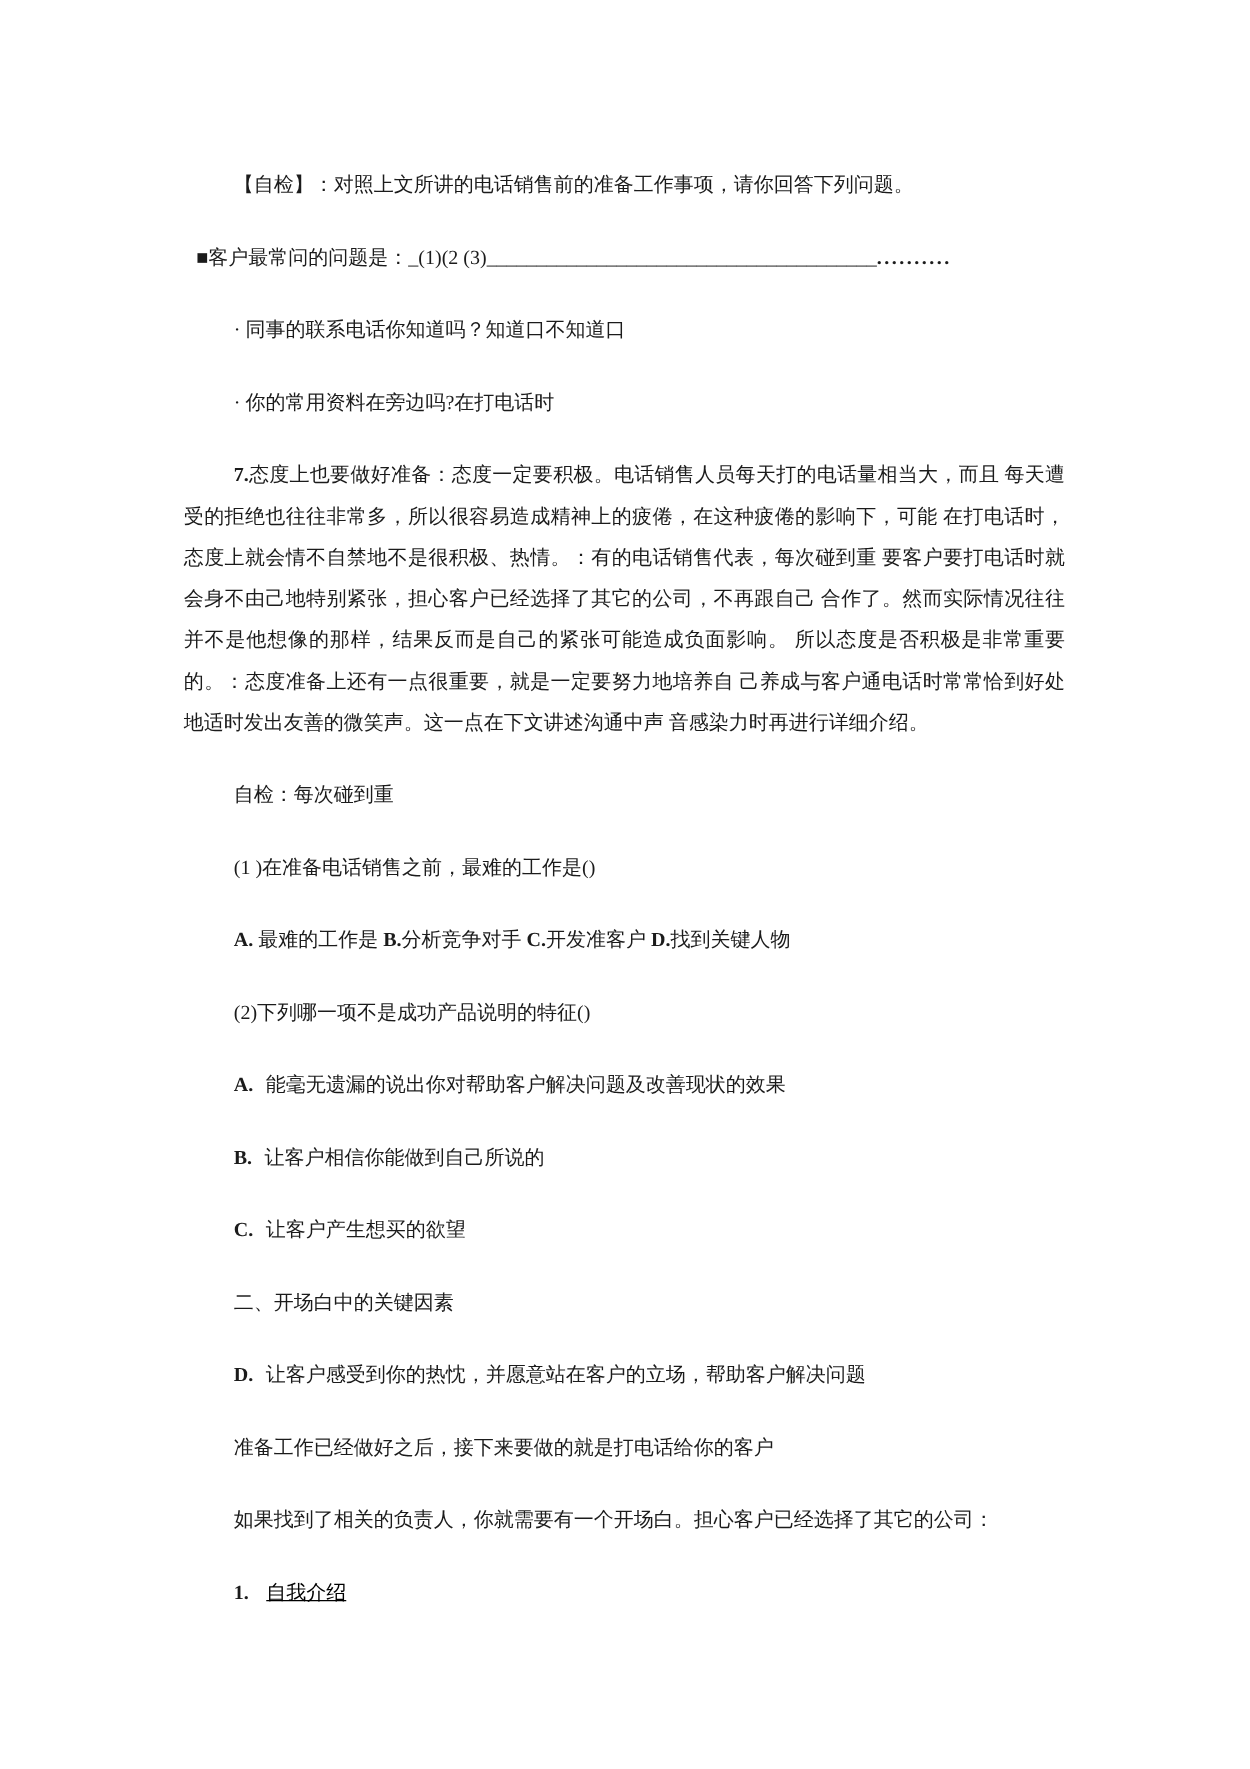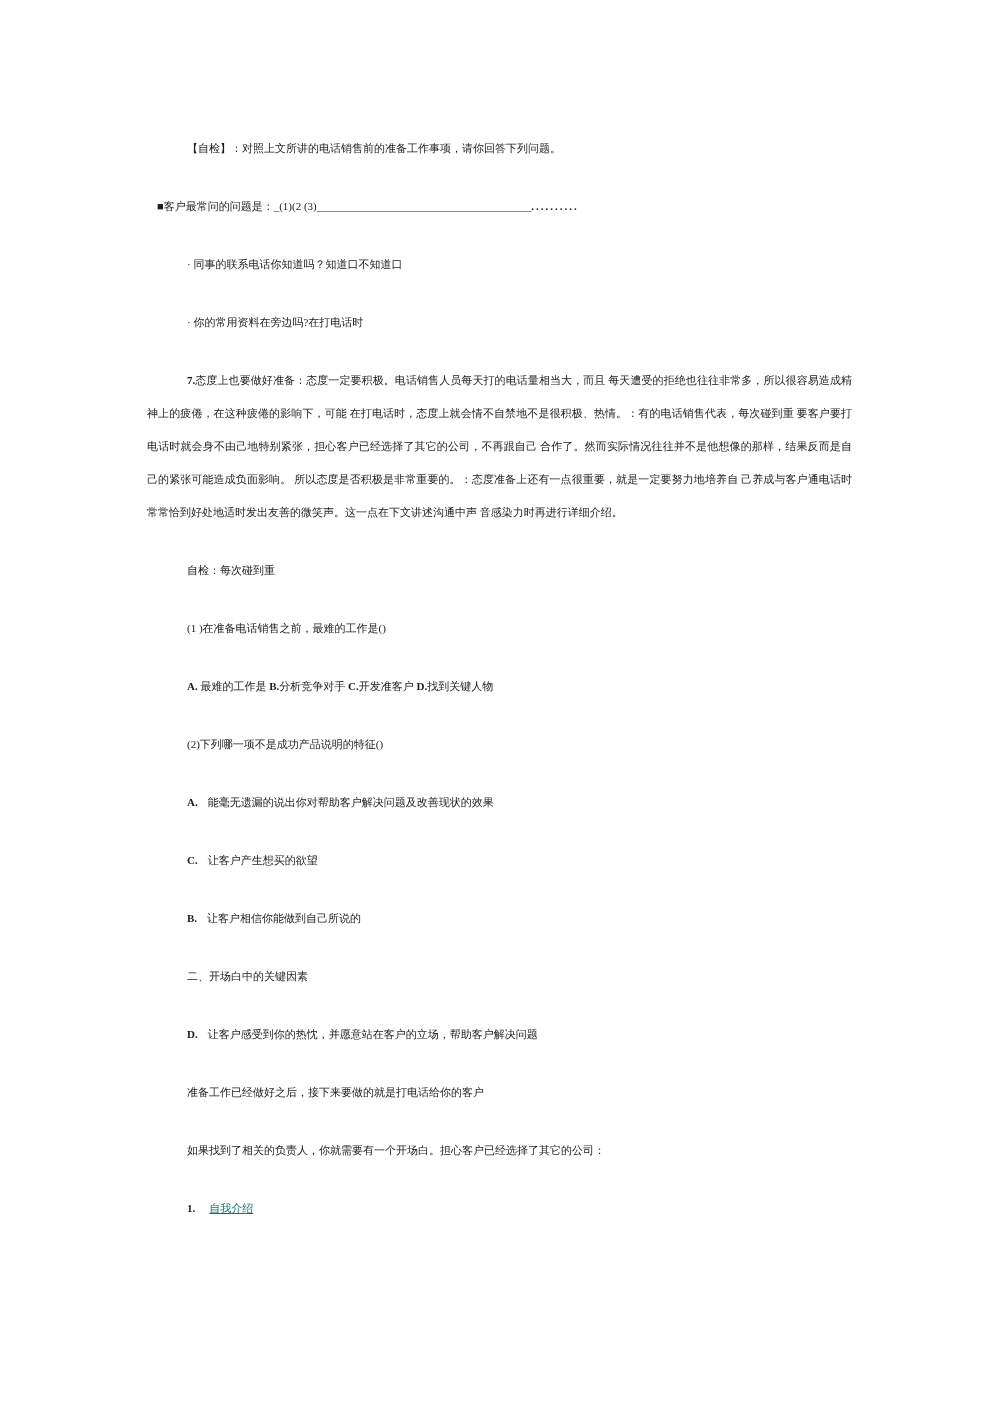--- a/index.html
+++ b/index.html
@@ -8,21 +8,21 @@
     background: #ffffff;
   }
   .page {
     position: relative;
     width: 1000px;
     height: 1415px;
     box-sizing: border-box;
     padding: 132px 148px 0 147px;
     background: #ffffff;
     font-family: "Liberation Serif", "DejaVu Serif", serif;
-    font-size: 11px;
+    font-size: 16px;
     color: #1b1b1b;
     overflow: hidden;
   }
   .page p {
     margin: 0 0 25px 0;
     line-height: 33px;
   }
   .indent { text-indent: 40px; }
   .small-indent { text-indent: 10px; }
   .justify {
@@ -34,21 +34,21 @@
     white-space: nowrap;
   }
   .dots {
     font-weight: 700;
     letter-spacing: 2px;
   }
   b.opt-label { font-weight: 700; }
   .option b.opt-label { margin-right: 10px; }
   .num-label { font-weight: 700; margin-right: 14px; }
   a.doclink {
-    color: #0f766e;
+    color: #000000;
     text-decoration: underline;
     cursor: pointer;
   }
 </style>
 </head>
 <body>
 
 <div class="page">
 
   <p class="indent">【自检】：对照上文所讲的电话销售前的准备工作事项，请你回答下列问题。</p>
@@ -64,23 +64,23 @@
   <p class="indent">自检：每次碰到重</p>
 
   <p class="indent">(1 )在准备电话销售之前，最难的工作是()</p>
 
   <p class="indent"><b class="opt-label">A.</b><span> 最难的工作是 </span><b class="opt-label">B.</b><span>分析竞争对手 </span><b class="opt-label">C.</b><span>开发准客户 </span><b class="opt-label">D.</b><span>找到关键人物</span></p>
 
   <p class="indent">(2)下列哪一项不是成功产品说明的特征()</p>
 
   <p class="indent option"><b class="opt-label">A.</b><span>能毫无遗漏的说出你对帮助客户解决问题及改善现状的效果</span></p>
 
+  <p class="indent option"><b class="opt-label">B.</b><span>让客户相信你能做到自己所说的</span></p>
+
   <p class="indent option"><b class="opt-label">C.</b><span>让客户产生想买的欲望</span></p>
-
-  <p class="indent option"><b class="opt-label">B.</b><span>让客户相信你能做到自己所说的</span></p>
 
   <p class="indent">二、开场白中的关键因素</p>
 
   <p class="indent option"><b class="opt-label">D.</b><span>让客户感受到你的热忱，并愿意站在客户的立场，帮助客户解决问题</span></p>
 
   <p class="indent">准备工作已经做好之后，接下来要做的就是打电话给你的客户</p>
 
   <p class="indent">如果找到了相关的负责人，你就需要有一个开场白。担心客户已经选择了其它的公司：</p>
 
   <p class="indent"><b class="num-label">1.</b><a href="#" class="doclink">自我介绍</a></p>

